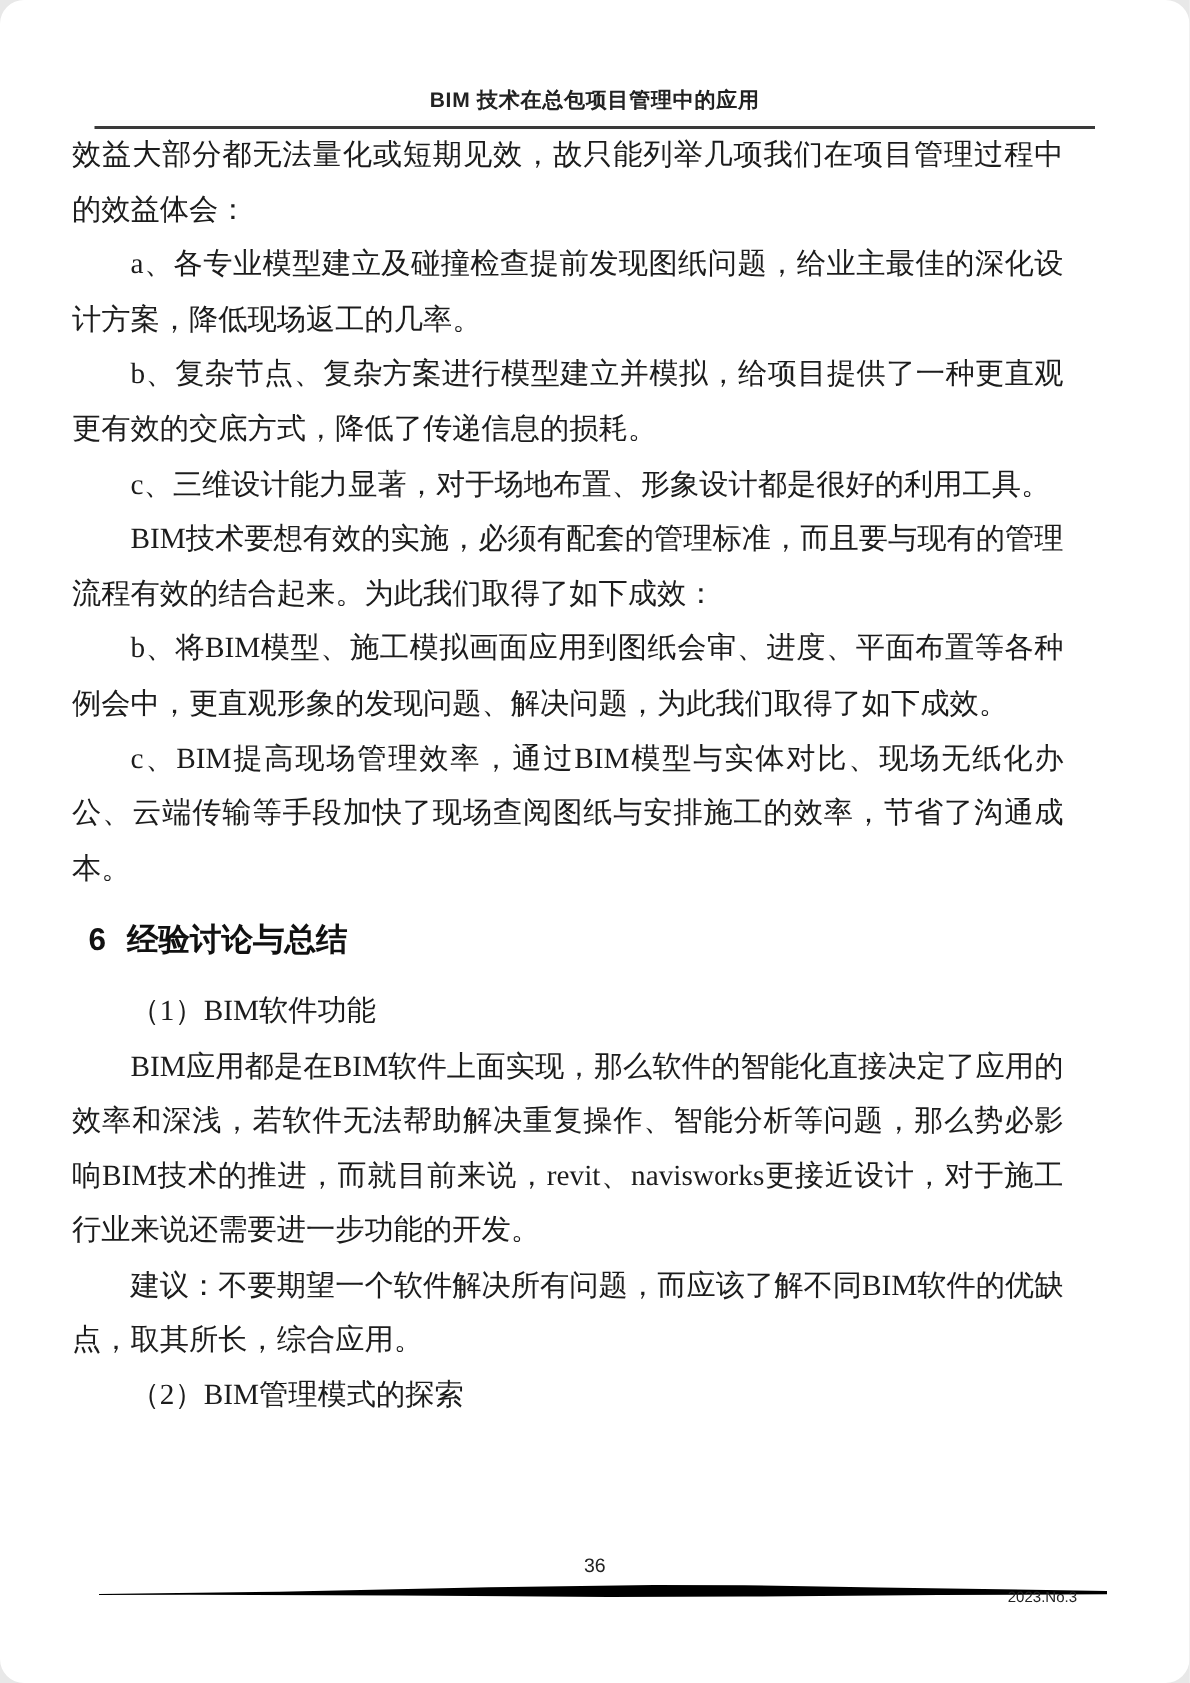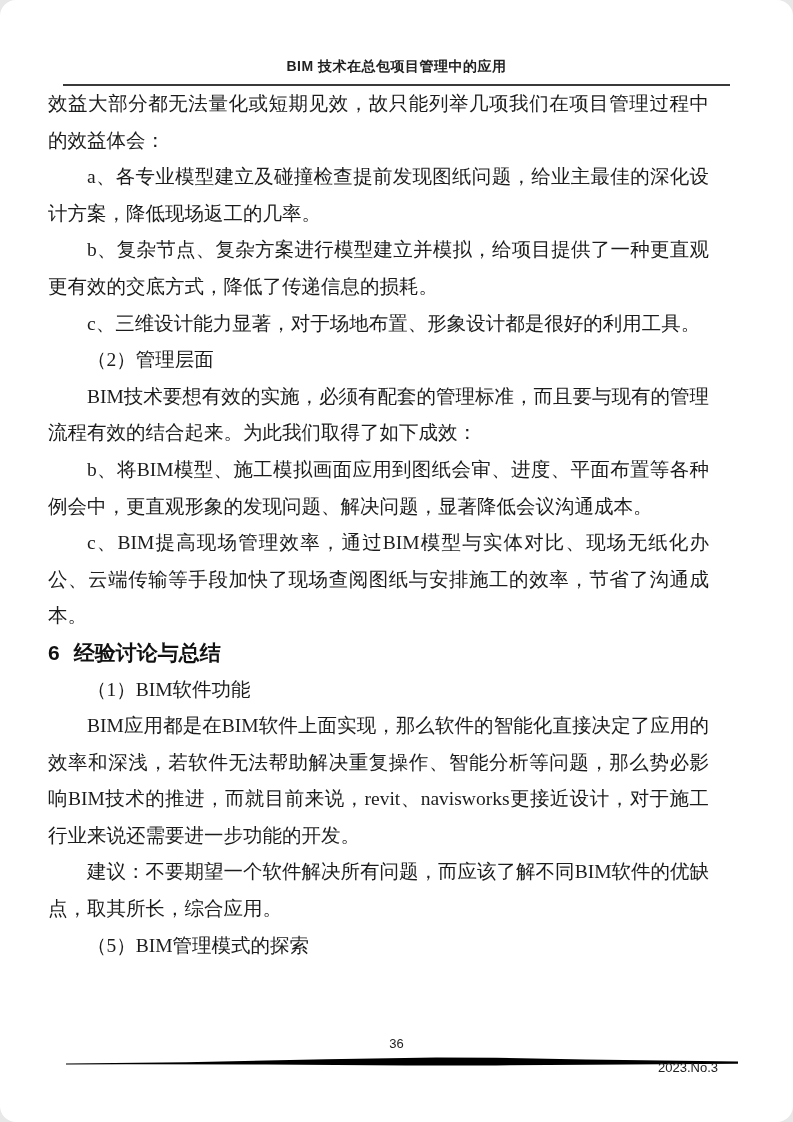--- a/index.html
+++ b/index.html
@@ -35,21 +35,21 @@
     position:absolute;
     top:86px;left:48px;width:661px;
     font-size:19.5px;
     line-height:36.6px;
     text-align:justify;
     text-justify:inter-ideograph;
   }
   .para{margin:0;text-indent:2em;}
   .para.no-indent{text-indent:0;}
   .section-heading{
-    margin:0;
+    margin:11px;
     font-family:"Liberation Sans","DejaVu Sans",sans-serif;
     font-weight:bold;
     font-size:21px;
     line-height:36.6px;
     text-indent:0;
     color:#111;
   }
   .section-heading .sec-num{margin-right:14px;}
   
   .footer-bar{
@@ -62,49 +62,48 @@
     text-align:center;
     font-family:"Liberation Sans","DejaVu Sans",sans-serif;
     font-size:13px;
     color:#222;
   }
   .footer-issue{
     position:absolute;
     top:1060px;left:66px;width:652px;
     text-align:right;
     font-family:"Liberation Sans","DejaVu Sans",sans-serif;
-    font-size:13px;
+    font-size:10px;
     color:#222;
   }
 </style>
 </head>
 <body>
 
 <div class="page">
 
   <div class="running-header">BIM 技术在总包项目管理中的应用</div>
 
   <div class="header-rule"></div>
 
   <div class="text-column">
     <p class="para no-indent">效益大部分都无法量化或短期见效，故只能列举几项我们在项目管理过程中的效益体会：</p>
     <p class="para">a、各专业模型建立及碰撞检查提前发现图纸问题，给业主最佳的深化设计方案，降低现场返工的几率。</p>
     <p class="para">b、复杂节点、复杂方案进行模型建立并模拟，给项目提供了一种更直观更有效的交底方式，降低了传递信息的损耗。</p>
     <p class="para">c、三维设计能力显著，对于场地布置、形象设计都是很好的利用工具。</p>
-    <p class="para">（2）管理层面</p>
     <p class="para">BIM技术要想有效的实施，必须有配套的管理标准，而且要与现有的管理流程有效的结合起来。为此我们取得了如下成效：</p>
-    <p class="para">b、将BIM模型、施工模拟画面应用到图纸会审、进度、平面布置等各种例会中，更直观形象的发现问题、解决问题，显著降低会议沟通成本。</p>
+    <p class="para">b、将BIM模型、施工模拟画面应用到图纸会审、进度、平面布置等各种例会中，更直观形象的发现问题、解决问题，为此我们取得了如下成效。</p>
     <p class="para">c、BIM提高现场管理效率，通过BIM模型与实体对比、现场无纸化办公、云端传输等手段加快了现场查阅图纸与安排施工的效率，节省了沟通成本。</p>
     <h2 class="section-heading">
       <span class="sec-num">6</span><span>经验讨论与总结</span>
     </h2>
     <p class="para">（1）BIM软件功能</p>
     <p class="para">BIM应用都是在BIM软件上面实现，那么软件的智能化直接决定了应用的效率和深浅，若软件无法帮助解决重复操作、智能分析等问题，那么势必影响BIM技术的推进，而就目前来说，revit、navisworks更接近设计，对于施工行业来说还需要进一步功能的开发。</p>
     <p class="para">建议：不要期望一个软件解决所有问题，而应该了解不同BIM软件的优缺点，取其所长，综合应用。</p>
-    <p class="para">（5）BIM管理模式的探索</p>
+    <p class="para">（2）BIM管理模式的探索</p>
   </div>
 
   <div class="footer-bar">
     <svg width="672" height="9" viewBox="0 0 672 9" xmlns="http://www.w3.org/2000/svg">
       <polygon points="0,6.6 120,5.2 260,2.2 370,0.6 430,0.8 520,2.4 672,4.6 672,6.8 560,7.4 430,8.4 340,8.6 200,7.6 60,7.2 0,7.4" fill="#000000"></polygon>
     </svg>
   </div>
 
   <div class="footer-page-number">36</div>
 

